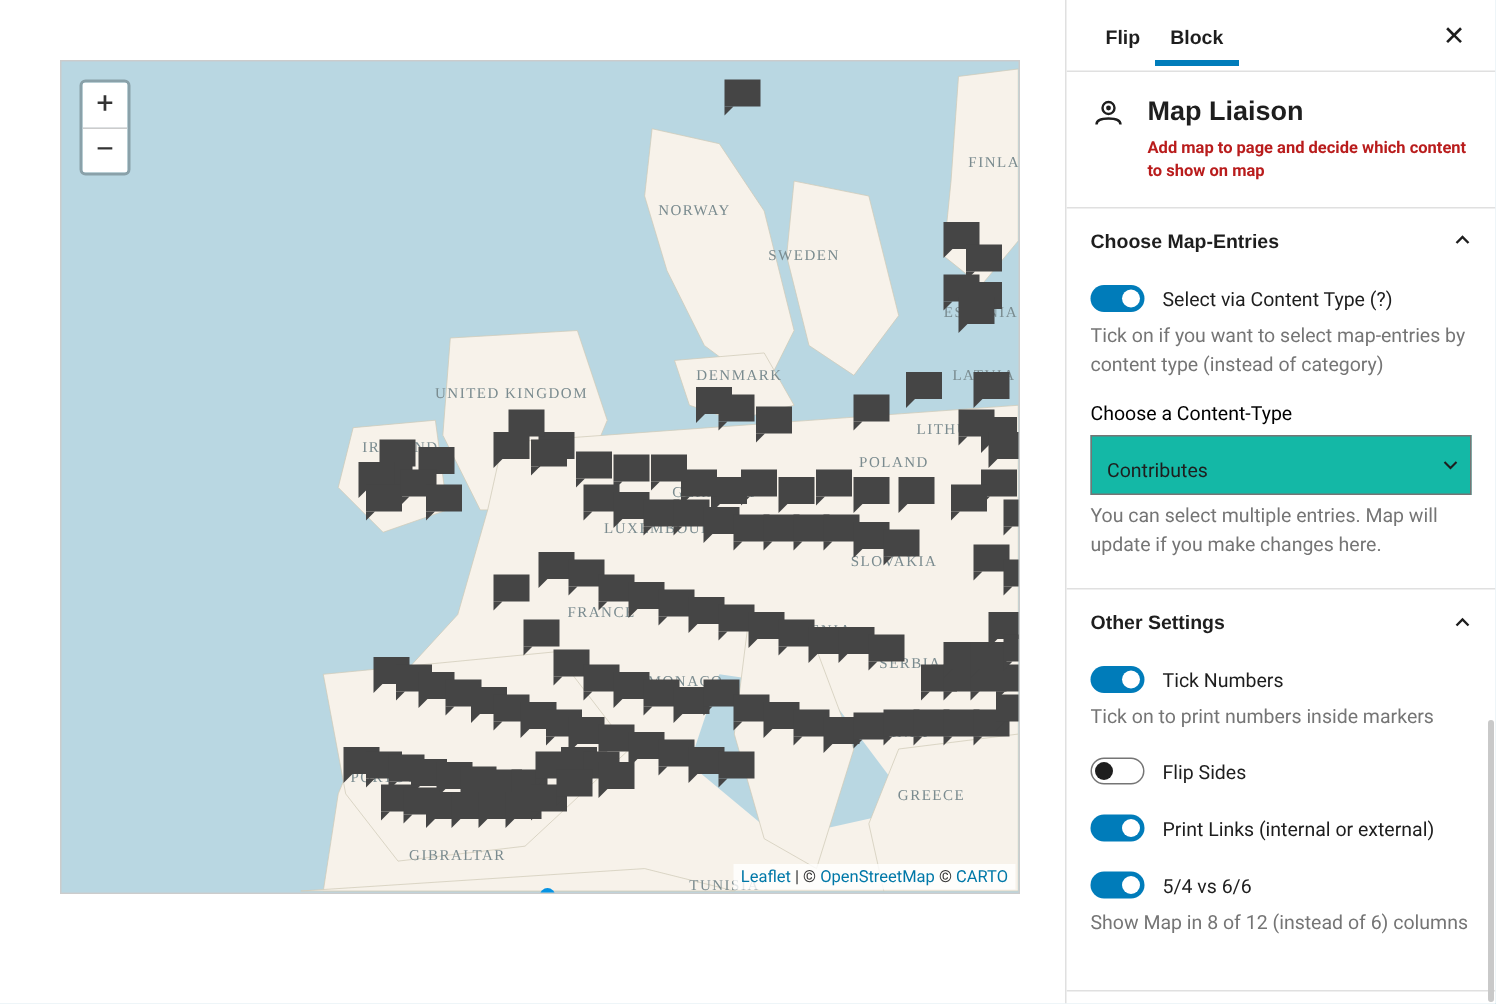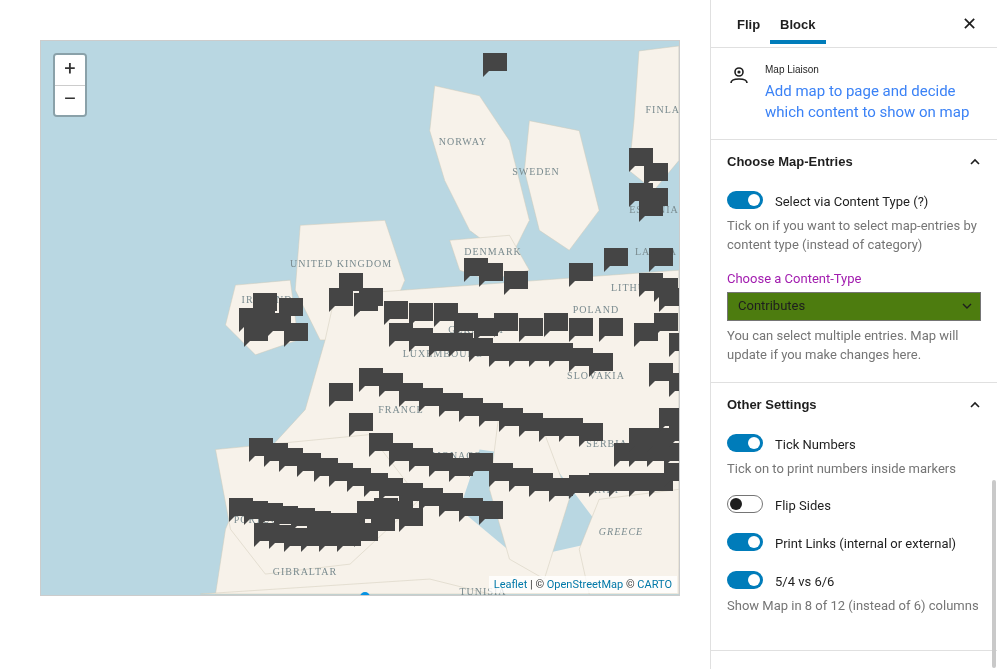--- a/index.html
+++ b/index.html
@@ -18,38 +18,38 @@
   .country-label { position: absolute; font-family: Georgia, serif; font-size: 10px; letter-spacing: 1px; color: #7a8b8f; text-transform: uppercase; transform: translate(-50%, -50%); white-space: nowrap; pointer-events: none; }
   .dot-indicator { position: absolute; width: 10px; height: 10px; border-radius: 50%; background: #0693e3; transform: translate(-50%, -50%); }
 
   .sidebar { flex: 0 0 287px; border-left: 1px solid #e0e0e0; height: 669px; overflow-y: auto; }
   .tabs { display: flex; align-items: center; border-bottom: 1px solid #e0e0e0; padding: 0 16px; position: relative; height: 48px; }
   .tab { font-family: "Arial Black", Arial, sans-serif; font-weight: 900; font-size: 13px; padding: 14px 10px 12px; cursor: pointer; color: #1e1e1e; }
   .tab.active { box-shadow: inset 0 -4px 0 #007cba; }
   .close-x { margin-left: auto; font-size: 18px; cursor: pointer; padding: 4px; }
   .block-header { display: flex; gap: 14px; padding: 16px; border-bottom: 1px solid #e0e0e0; }
   .block-icon { flex: 0 0 24px; display: flex; align-items: flex-start; justify-content: center; }
-  .block-title { font-family: "Arial Black", Arial, sans-serif; font-weight: 400; font-size: 10px; margin-bottom: 6px; }
-  .block-desc { font-size: 15px; color: #3b82f6; line-height: 1.4; }
+  .block-title { font-family: "Arial Black", Arial, sans-serif; font-weight: 700; font-size: 18px; margin-bottom: 6px; }
+  .block-desc { font-size: 11px; color: #b91c1c; line-height: 1.4; font-weight: bold; }
   .panel { border-bottom: 1px solid #e0e0e0; }
   .panel-head { display: flex; align-items: center; justify-content: space-between; padding: 14px 16px; cursor: pointer; }
   .panel-title { font-family: "Arial Black", Arial, sans-serif; font-weight: 900; font-size: 13px; }
   .chevron { width: 12px; height: 12px; }
   .panel-body { padding: 0 16px 18px; }
   .toggle-row { display: flex; align-items: flex-end; gap: 12px; margin: 8px 0; }
   .toggle { position: relative; width: 36px; height: 18px; border-radius: 9px; cursor: pointer; flex: 0 0 36px; }
   .toggle.on { background: #007cba; }
   .toggle.off { background: #fff; border: 1px solid #757575; }
   .toggle::after { content: ""; position: absolute; width: 12px; height: 12px; border-radius: 50%; top: 3px; transition: none; }
   .toggle.on::after { right: 3px; background: #fff; }
   .toggle.off::after { left: 2px; top: 2px; background: #1e1e1e; }
   .toggle-label { font-size: 13px; }
   .help-text { font-size: 13px; color: #757575; line-height: 1.45; margin: 6px 0 16px; }
-  .field-label { font-size: 13px; color: #a21caf; margin-bottom: 6px; display: block; }
-  .select-box { width: 100%; border: 1px solid #757575; padding: 5px 28px 7px 10px; font-size: 13px; background: #4d7c0f; position: relative; cursor: pointer; }
+  .field-label { font-size: 13px; color: #000000; margin-bottom: 6px; display: block; }
+  .select-box { width: 100%; border: 1px solid #757575; padding: 16px 28px 7px 10px; font-size: 13px; background: #14b8a6; position: relative; cursor: pointer; }
   .select-wrap { position: relative; margin-bottom: 4px; }
   .select-caret { position: absolute; right: 8px; top: 50%; transform: translateY(-50%); pointer-events: none; }
   .scroll-indicator { position: absolute; right: 1px; top: 480px; width: 4px; height: 188px; background: #c9c9c9; border-radius: 2px; }
   .sb-wrap { position: relative; }
 </style>
 </head>
 <body>
 
 <div class="app">
   <div class="map-pane">
@@ -90,21 +90,21 @@
         <div class="country-label" style="left: 436px; top: 288px;">GERMANY</div>
         <div class="country-label" style="left: 402px; top: 312px;">LUXEMBOURG</div>
         <div class="country-label" style="left: 505px; top: 316px;">CZECHIA</div>
         <div class="country-label" style="left: 555px; top: 334px;">SLOVAKIA</div>
         <div class="country-label" style="left: 360px; top: 368px;">FRANCE</div>
         <div class="country-label" style="left: 498px; top: 380px;">SLOVENIA</div>
         <div class="country-label" style="left: 416px; top: 414px;">MONACO</div>
         <div class="country-label" style="left: 475px; top: 432px;">ITALY</div>
         <div class="country-label" style="left: 566px; top: 402px;">SERBIA</div>
         <div class="country-label" style="left: 552px; top: 448px;">ALBANIA</div>
-        <div class="country-label" style="left: 580px; top: 490px; font-style: italic;">GREECE</div>
+        <div class="country-label" style="left: 580px; top: 490px;">GREECE</div>
         <div class="country-label" style="left: 223px; top: 478px;">PORTUGAL</div>
         <div class="country-label" style="left: 264px; top: 530px;">GIBRALTAR</div>
         <div class="country-label" style="left: 442px; top: 550px;">TUNISIA</div>
         <div class="marker" style="left: 454px; top: 30px;"></div>
         <div class="marker" style="left: 600px; top: 125px;"></div>
         <div class="marker" style="left: 615px; top: 140px;"></div>
         <div class="marker" style="left: 600px; top: 160px;"></div>
         <div class="marker" style="left: 615px; top: 165px;"></div>
         <div class="marker" style="left: 610px; top: 175px;"></div>
         <div class="marker" style="left: 620px; top: 225px;"></div>

